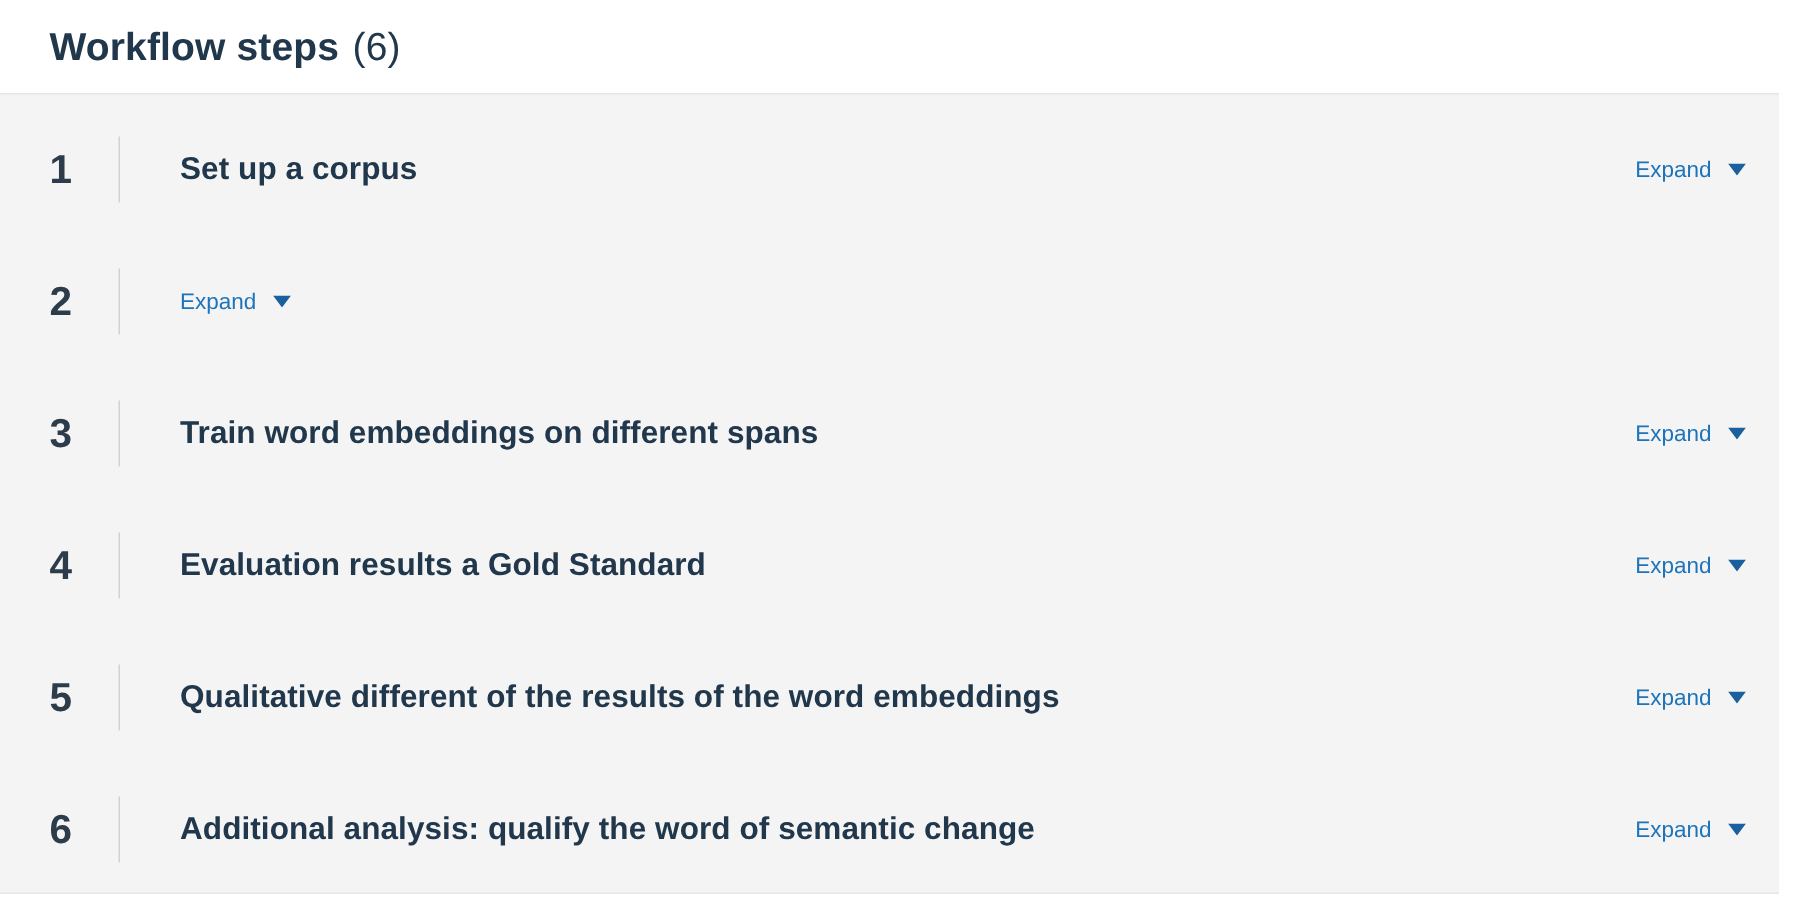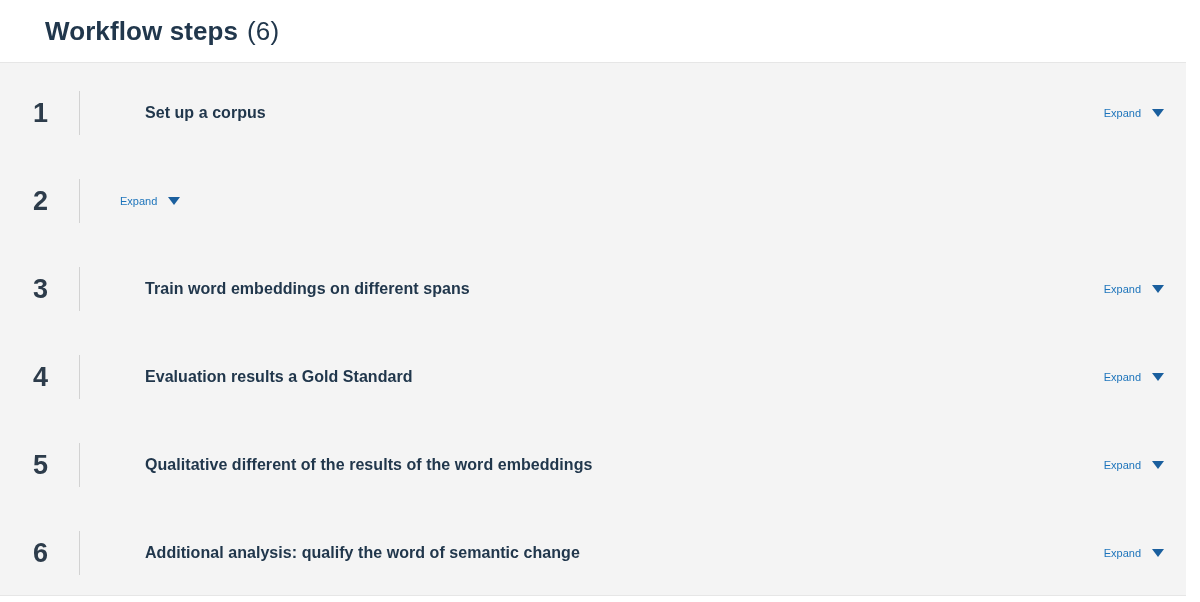--- a/index.html
+++ b/index.html
@@ -36,21 +36,20 @@
     line-height: 30px;
     color: #21374c;
     letter-spacing: 0.1px;
     white-space: nowrap;
     display: flex;
     align-items: baseline;
     gap: 9px;
   }
   .panel-title-main {
     font-weight: bold;
-    margin-left: 12px;
   }
   .panel-title-count {
     font-weight: normal;
     color: #21374c;
   }
 
   
   .steps-area {
     position: absolute;
     left: 0;
@@ -85,40 +84,39 @@
   .step-divider {
     flex: 0 0 1px;
     width: 1px;
     height: 44px;
     background: #d2d2d2;
     margin-right: 40px;
   }
 
   .step-title {
     flex: 1 1 auto;
-    font-size: 16px;
+    font-size: 21px;
     font-weight: bold;
     color: #21374c;
     letter-spacing: 0.05px;
     white-space: nowrap;
     overflow: hidden;
     text-overflow: ellipsis;
-    margin-left: 25px;
   }
 
   .step-expand {
     flex: 0 0 auto;
     display: flex;
     align-items: center;
     gap: 11px;
     cursor: pointer;
     user-select: none;
   }
   .step-expand-label {
-    font-size: 11px;
+    font-size: 15px;
     color: #1d74bb;
     line-height: 1;
   }
   .chevron-down-icon {
     width: 12px;
     height: 8px;
     display: block;
   }
   .chevron-down-icon svg {
     display: block;

